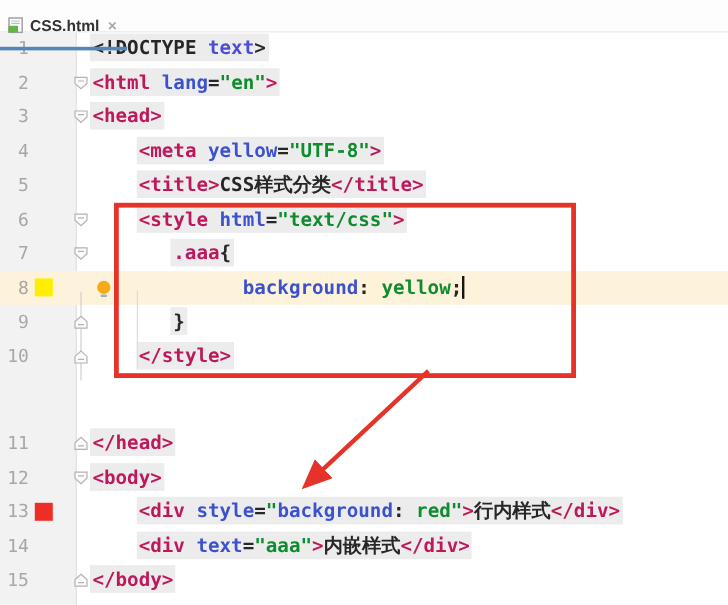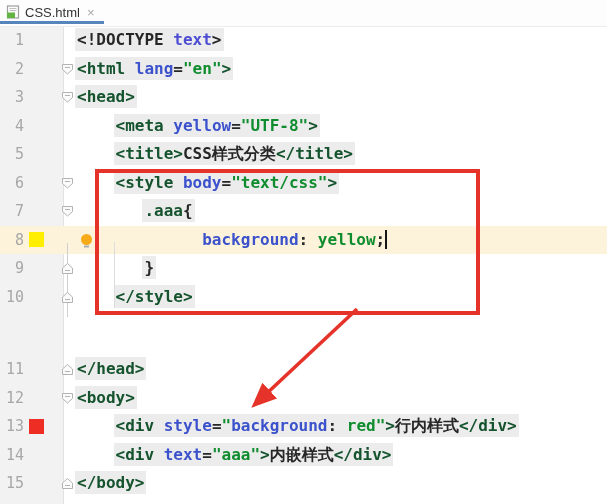--- a/index.html
+++ b/index.html
@@ -3,39 +3,39 @@
 <meta charset="utf-8">
 <style>
   html,body{margin:0;padding:0;}
   body{
     width:607px;height:504px;overflow:hidden;background:#ffffff;
     font-family:"Liberation Sans",sans-serif;position:relative;
   }
   
   .tabbar{position:absolute;top:0;left:0;right:0;height:26px;background:#fdfdfd;
     border-bottom:1px solid #ececec;z-index:4;}
-  .tab{display:inline-flex;align-items:center;gap:5px;height:24px;padding:0 9px 0 6px;
-    position:relative;cursor:pointer;}
+  .tab{display:inline-flex;align-items:center;gap:5px;height:42px;padding:0 9px 0 6px;
+    position:relative;cursor:pointer;font-weight:bold;}
   .tab-underline{position:absolute;left:0;right:0;bottom:0;height:3px;background:#5585bb;}
   .tab-title{font-size:13px;color:#333333;}
   .tab-close{font-size:13px;color:#a9a9a9;margin-left:2px;line-height:1;}
   
   .gutter{position:absolute;top:26px;bottom:0;left:0;width:63px;background:#f2f2f2;
     border-right:1px solid #e2e2e2;z-index:0;}
   #lines{position:absolute;top:26px;left:0;right:0;z-index:1;}
   .row{position:relative;height:28.5px;line-height:28.5px;white-space:pre;
     font-family:"DejaVu Sans Mono","Liberation Mono",monospace;
     font-size:16px;font-weight:bold;}
   .row.current{background:#fcf3da;}
   .num{position:absolute;left:0;top:0;width:24px;text-align:right;
     font-weight:normal;font-size:15px;color:#a7a7a7;line-height:28.5px;}
   .code{display:block;margin-left:75px;}
   .toks{background:#ececec;padding:2px 2px;}
   .current .toks{background:transparent;text-align:center;}
-  .c-tag{color:#14532d;} .c-attr{color:#3c52cc;} .c-str{color:#0f8c2e;}
+  .c-tag{color:#be185d;} .c-attr{color:#3c52cc;} .c-str{color:#0f8c2e;}
   .c-txt{color:#262626;} .c-kw{color:#4d4dd3;}
   .caret{display:inline-block;width:2px;height:19px;background:#151515;
     vertical-align:-4px;}
   .swatch{position:absolute;left:29px;top:6.5px;width:15px;height:15px;z-index:3;}
   .foldm{position:absolute;left:61px;top:8px;z-index:3;}
   .bulbwrap{position:absolute;left:80px;top:5px;z-index:3;}
   .connector{position:absolute;left:67px;top:217px;width:1px;height:74px;
     background:#cfcfcf;z-index:2;}
   .indent-guide{position:absolute;left:114px;top:216px;width:1px;height:66px;
     background:#dcdcdc;z-index:2;}
@@ -72,21 +72,21 @@
       </svg><span class="code" style="padding-left: 0ch;"><span class="toks"><span class="c-tag">&lt;html</span><span class="c-txt"> </span><span class="c-attr">lang</span><span class="c-txt">=</span><span class="c-str">"en"</span><span class="c-tag">&gt;</span></span></span></div>
     <div class="row"><span class="num">3</span><svg width="13" height="13" class="foldm">
         <polygon points="1.5,1.5 11.5,1.5 11.5,6.5 6.5,11 1.5,6.5" fill="#fbfbfb" stroke="#b3b3b3"></polygon>
         <line x1="4" x2="9" y1="4.5" y2="4.5" stroke="#b3b3b3"></line>
       </svg><span class="code" style="padding-left: 0ch;"><span class="toks"><span class="c-tag">&lt;head&gt;</span></span></span></div>
     <div class="row"><span class="num">4</span><span class="code" style="padding-left: 4ch;"><span class="toks"><span class="c-tag">&lt;meta</span><span class="c-txt"> </span><span class="c-attr">yellow</span><span class="c-txt">=</span><span class="c-str">"UTF-8"</span><span class="c-tag">&gt;</span></span></span></div>
     <div class="row"><span class="num">5</span><span class="code" style="padding-left: 4ch;"><span class="toks"><span class="c-tag">&lt;title&gt;</span><span class="c-txt">CSS样式分类</span><span class="c-tag">&lt;/title&gt;</span></span></span></div>
     <div class="row"><span class="num">6</span><svg width="13" height="13" class="foldm">
         <polygon points="1.5,1.5 11.5,1.5 11.5,6.5 6.5,11 1.5,6.5" fill="#fbfbfb" stroke="#b3b3b3"></polygon>
         <line x1="4" x2="9" y1="4.5" y2="4.5" stroke="#b3b3b3"></line>
-      </svg><span class="code" style="padding-left: 4ch;"><span class="toks"><span class="c-tag">&lt;style</span><span class="c-txt"> </span><span class="c-attr">body</span><span class="c-txt">=</span><span class="c-str">"text/css"</span><span class="c-tag">&gt;</span></span></span></div>
+      </svg><span class="code" style="padding-left: 4ch;"><span class="toks"><span class="c-tag">&lt;style</span><span class="c-txt"> </span><span class="c-attr">html</span><span class="c-txt">=</span><span class="c-str">"text/css"</span><span class="c-tag">&gt;</span></span></span></div>
     <div class="row"><span class="num">7</span><svg width="13" height="13" class="foldm">
         <polygon points="1.5,1.5 11.5,1.5 11.5,6.5 6.5,11 1.5,6.5" fill="#fbfbfb" stroke="#b3b3b3"></polygon>
         <line x1="4" x2="9" y1="4.5" y2="4.5" stroke="#b3b3b3"></line>
       </svg><span class="code" style="padding-left: 7ch;"><span class="toks"><span class="c-tag">.aaa</span><span class="c-txt">{</span></span></span></div>
     <div class="row current"><span class="num">8</span><span class="swatch" style="background: rgb(255, 238, 0);"></span><span class="bulbwrap"><svg width="13" height="17">
           <circle cx="6.5" cy="6.5" r="5.5" fill="#f7ab19"></circle>
           <rect x="4" y="12.5" width="5" height="2" fill="#a9adb2"></rect>
         </svg></span><span class="code" style="padding-left: 13ch;"><span class="toks"><span class="c-attr">background</span><span class="c-txt">: </span><span class="c-str">yellow</span><span class="c-txt">;</span><span class="caret"></span></span></span></div>
     <div class="row"><span class="num">9</span><svg width="13" height="13" class="foldm">
         <polygon points="1.5,11.5 11.5,11.5 11.5,6 6.5,1.5 1.5,6" fill="#fbfbfb" stroke="#b3b3b3"></polygon>

